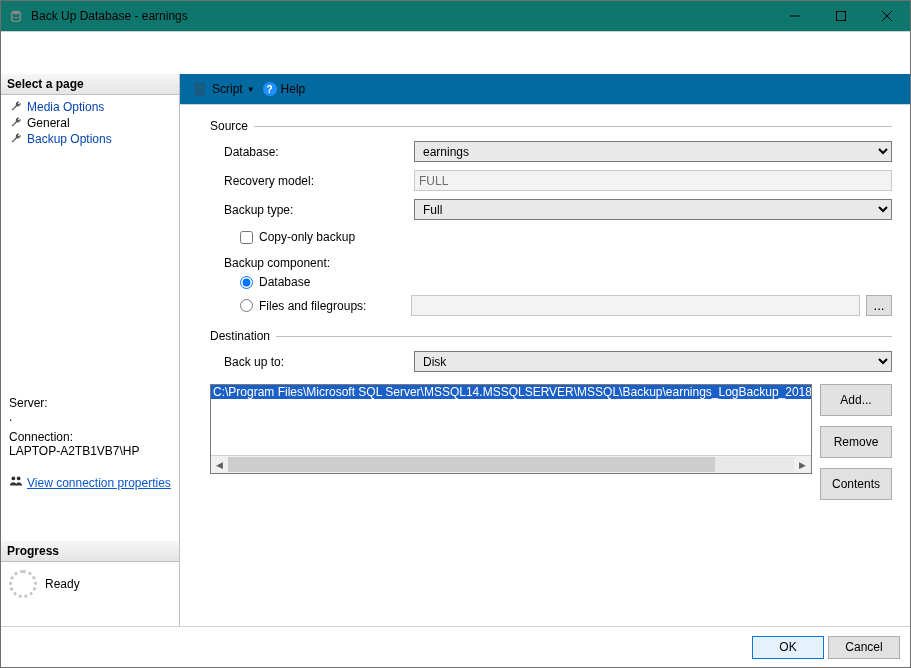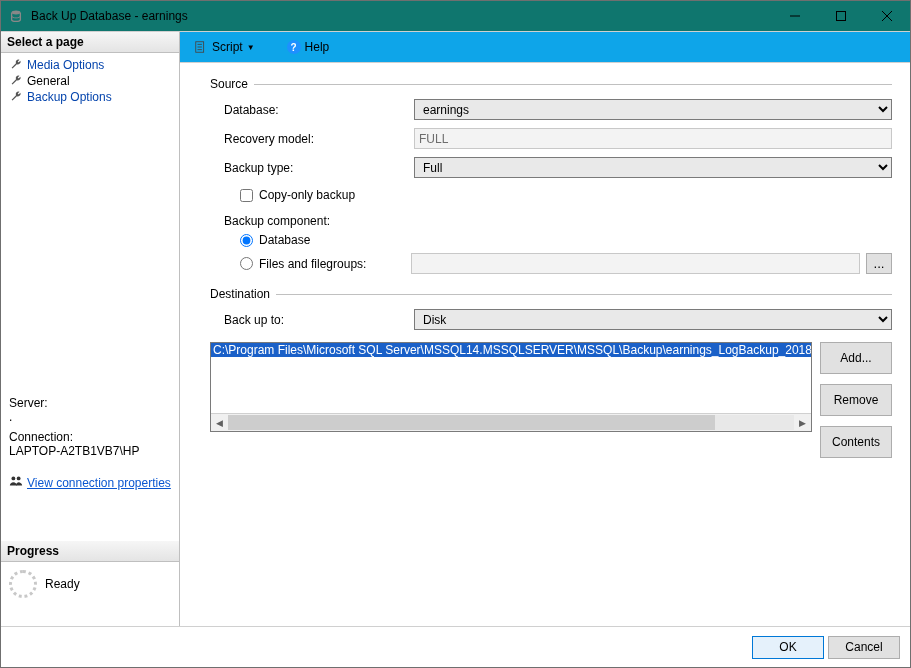--- a/index.html
+++ b/index.html
@@ -42,20 +42,21 @@
   }
 
   .body {
     flex: 1;
     display: flex; flex-direction: column;
   }
   .toparea {
     flex: 1;
     display: flex;
     min-height: 0;
+    margin-top: 42px;
   }
 
   
   .sidebar {
     width: 178px;
     border-right: 1px solid #bfbfbf;
     display: flex; flex-direction: column;
     background: #fff;
   }
   .sideheader {
@@ -101,22 +102,22 @@
   
   .content {
     flex: 1;
     display: flex; flex-direction: column;
     min-width: 0;
   }
   .toolbar {
     height: 30px;
     border-bottom: 1px solid #d0d0d0;
     display: flex; align-items: center;
-    padding: 0 10px; gap: 24px;
-    background: #0ea5e9;
+    padding: 0 10px; gap: 0;
+    background: #0369a1;
   }
   .toolbtn {
     display: flex; align-items: center; gap: 4px;
     padding: 2px 4px;
   }
   .dropdownarrow { font-size: 8px; }
   .helpicon {
     width: 14px; height: 14px; border-radius: 50%;
     background: #1e90ff; color: #fff;
     display: inline-flex; align-items: center; justify-content: center;

